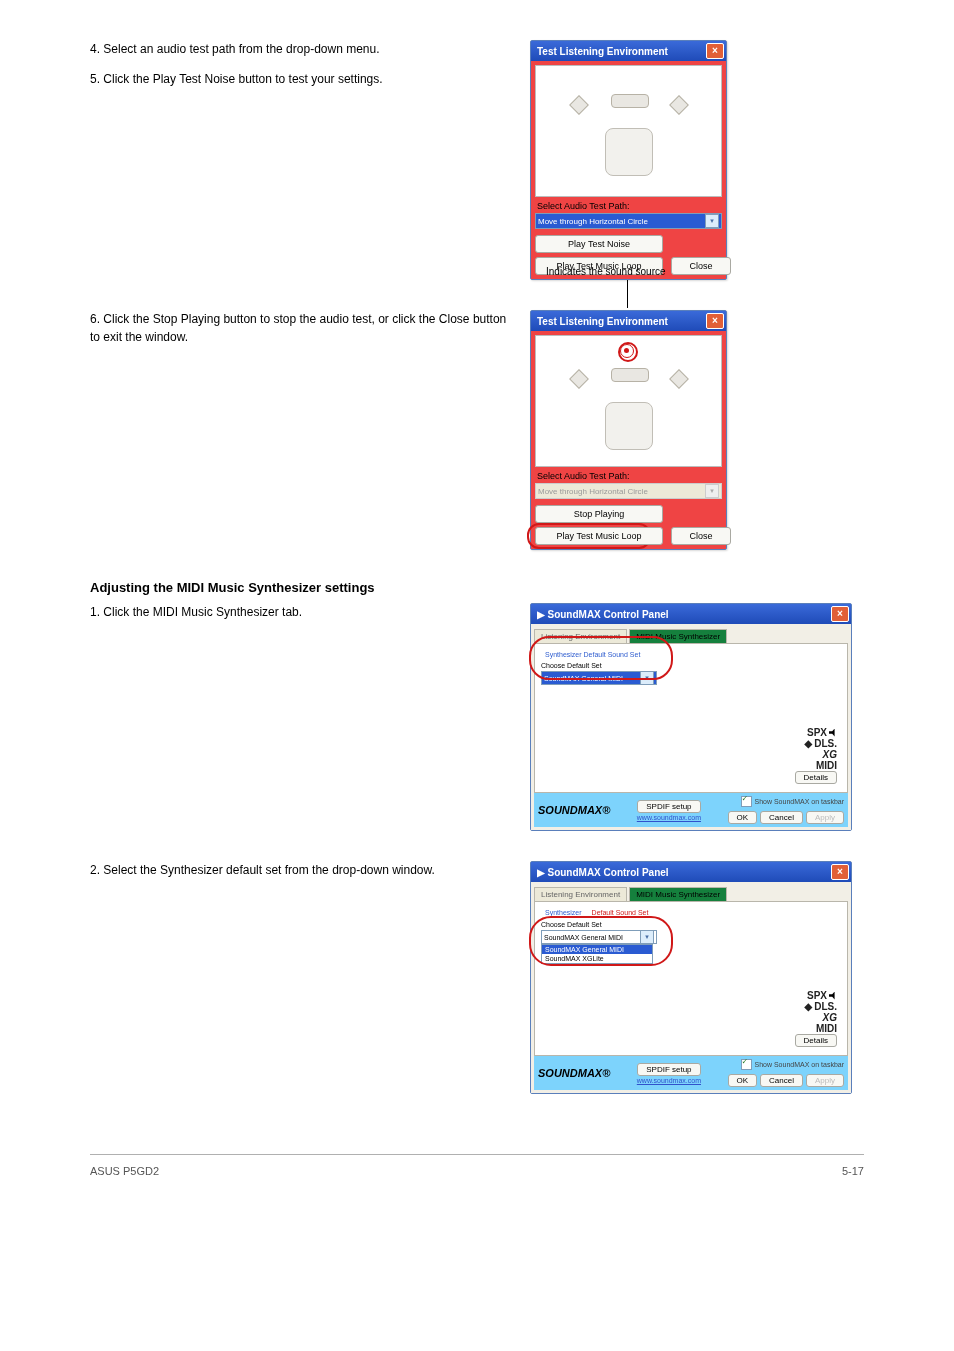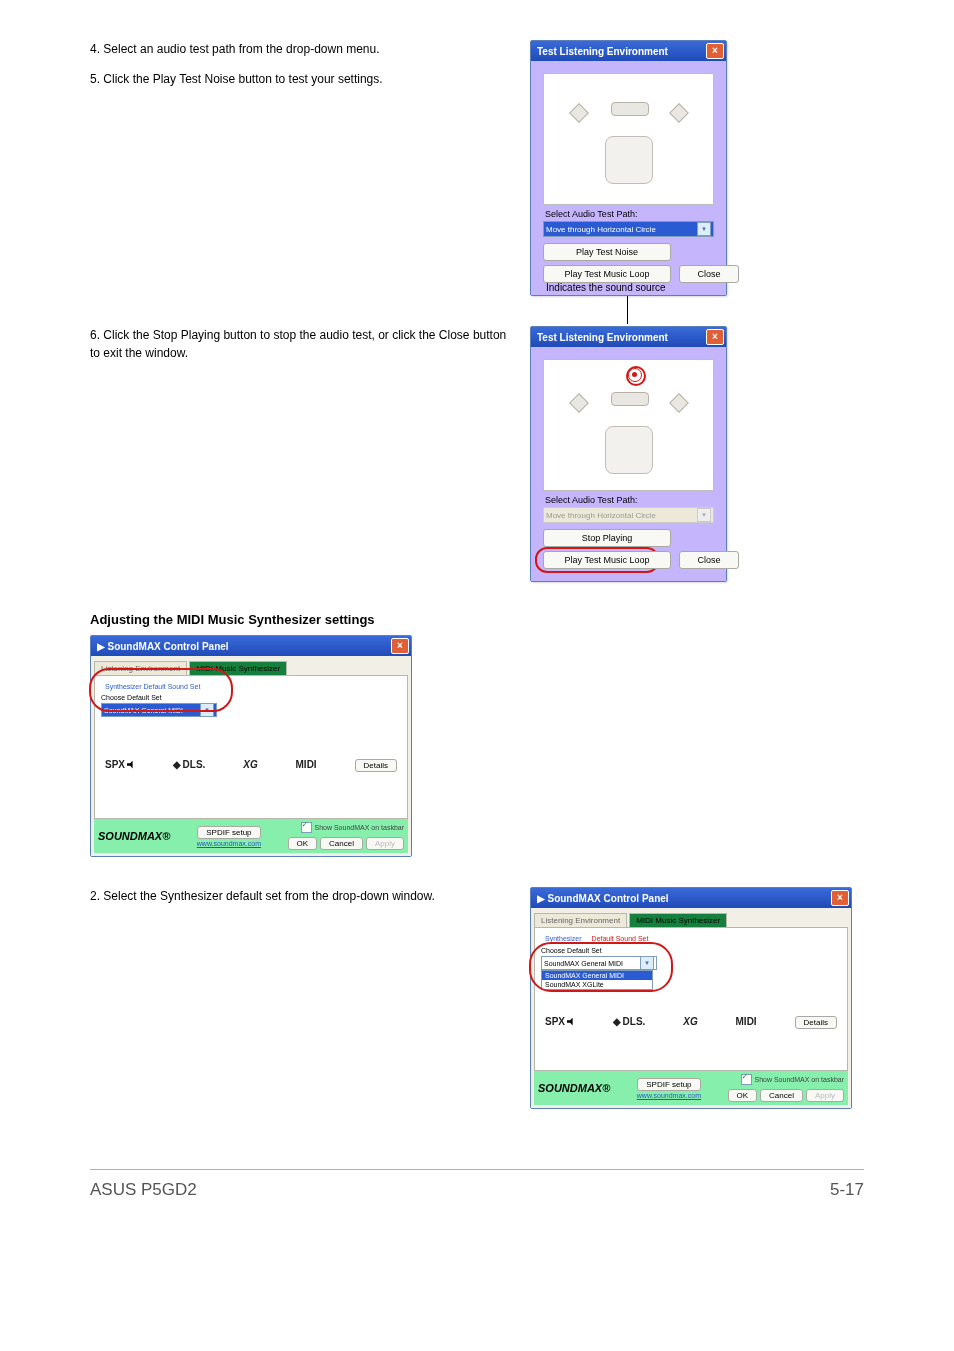--- a/index.html
+++ b/index.html
@@ -73,22 +73,22 @@
     border-radius: 2px;
     display: flex;
     align-items: center;
     justify-content: center;
     color: #fff;
     font-size: 10px;
     line-height: 10px;
     font-weight: bold;
   }
   .dialog-body {
-    padding: 12px;
-    background: #c4b5fd;
+    padding: 4px;
+    background: #ef4444;
   }
   .visual-area {
     height: 130px;
     background: #ffffff;
     border: 1px solid #bdbdbd;
     position: relative;
     display: flex;
     align-items: center;
     justify-content: center;
   }
@@ -255,24 +255,25 @@
   .listbox {
     border:1px solid #7f9db9;
     font-size:7px;
     width:110px;
   }
   .listbox div { padding:1px 3px; }
   .listbox .sel { background:#2a5bd2; color:#fff; }
 
   .logo-row {
     display:flex;
-    align-items:flex-start;
+    align-items:flex-end;
     justify-content:space-between;
     padding: 2px 4px;
     margin-top: 40px;
+    flex-direction: column;
   }
   .logo-item {
     font-weight:bold;
     font-size:10px;
     color:#222;
     display:flex;
     align-items:center;
     gap:2px;
   }
   .audio-glyph {
@@ -287,21 +288,21 @@
     border-radius:3px;
     padding: 1px 8px;
     background:#f8f8f4;
   }
 
   .cp-bottom {
     display:flex;
     align-items:center;
     justify-content:space-between;
     padding: 3px 4px;
-    background:#86efac;
+    background:#7dd3fc;
   }
   .soundmax-logo {
     font-size: 11px;
     font-weight: bold;
     font-style: italic;
     color:#000;
   }
   .link {
     font-size: 7px;
     color:#3152cc;
@@ -318,21 +319,21 @@
   .chk-line {font-size:7px; color:#444; display:flex; align-items:center; gap:3px; margin-bottom:2px;}
 
   hr.footer-rule {
     border:none;
     border-top:1px solid #b0b0b0;
     margin-top:60px;
   }
   .footer {
     display:flex;
     justify-content:space-between;
-    font-size:17px;
+    font-size:11px;
     color:#555;
     padding-top:4px;
   }
 </style>
 </head>
 <body>
 <div class="page">
 
 <div class="row">
   <div class="left-col">
@@ -417,20 +418,23 @@
             <span class="xp-button" style="width:42px">Close</span>
           </div>
         </div>
       </div>
     </div>
   </div>
 </div>
 
 <p class="heading">Adjusting the MIDI Music Synthesizer settings</p>
 <div class="row">
+  <div class="left-col">
+    <p class="body-text">1. Click the MIDI Music Synthesizer tab.</p>
+  </div>
   <div class="right-col">
     <div class="cp-window">
       <div class="titlebar">
         <span class="titlebar-text">▶ <span>SoundMAX Control Panel</span></span>
         <span class="close-btn">×</span>
       </div>
       <div class="cp-body">
         <div class="cp-tabs">
           <div class="cp-tab">Listening Environment</div>
           <div class="cp-tab active">MIDI Music Synthesizer</div>

